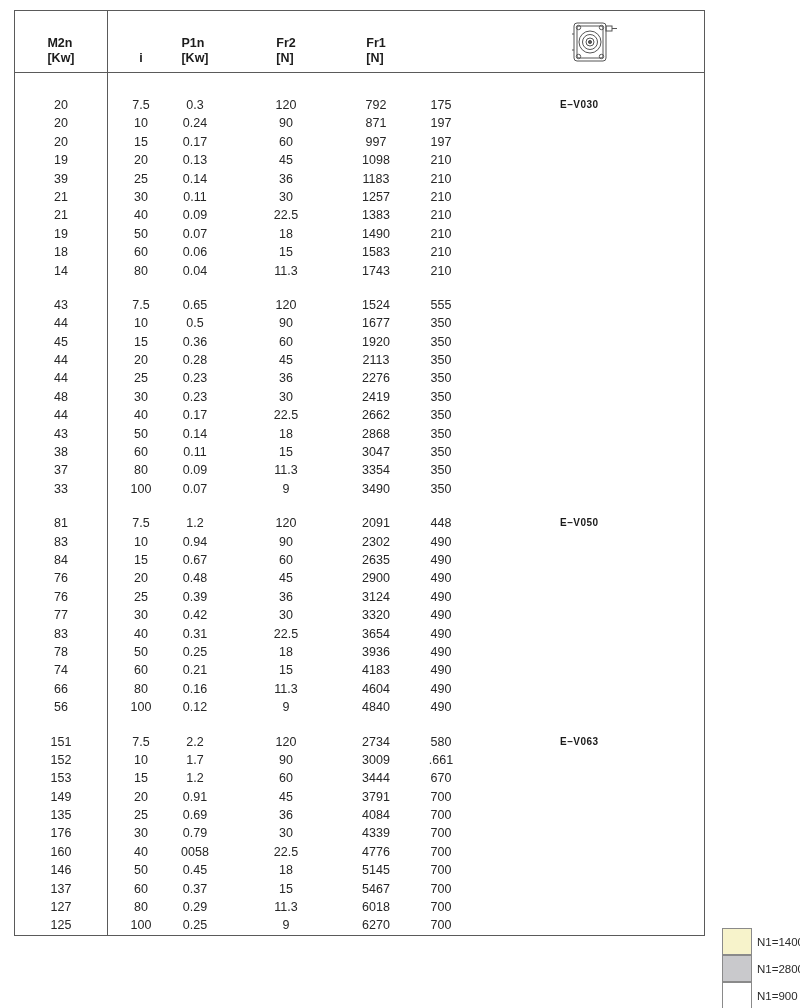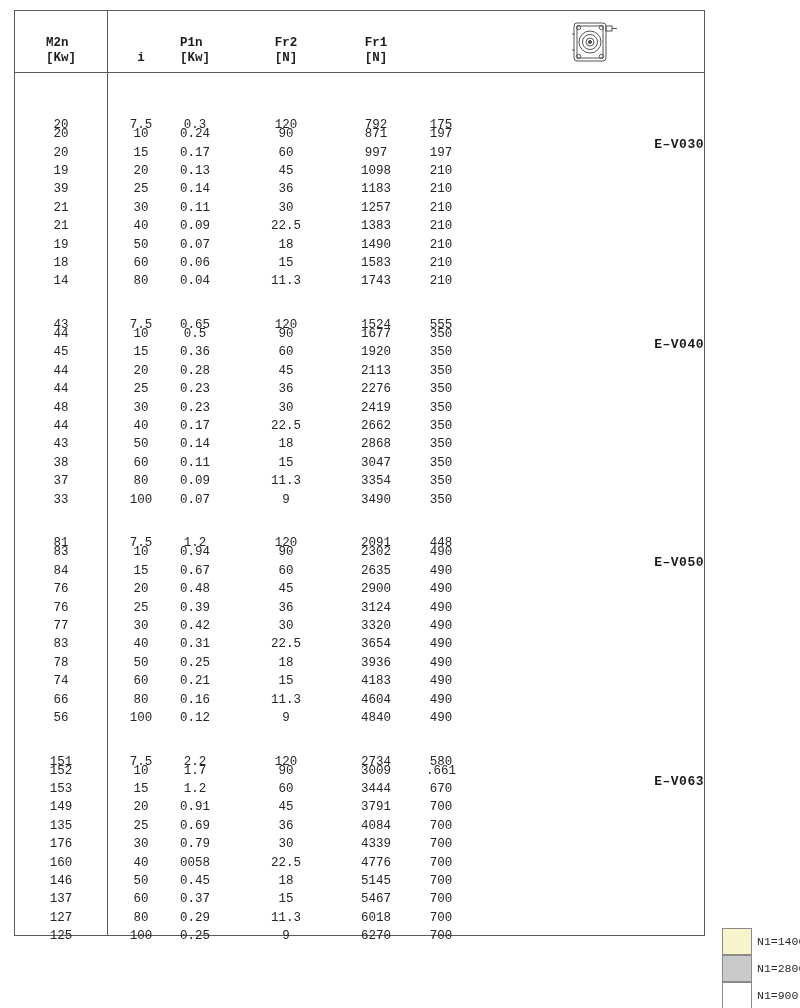--- a/index.html
+++ b/index.html
@@ -1,18 +1,18 @@
 <!DOCTYPE html>
 <html><head>
 <meta charset="utf-8">
 <style>
   html,body{margin:0;padding:0;background:#fff;}
   .sheet{
     position:relative;width:800px;height:1008px;background:#ffffff;
-    font-family:Liberation Mono, monospace;color:#222;overflow:hidden;
+    font-family:Liberation Sans, sans-serif;color:#222;overflow:hidden;
   }
   .tbl{
     position:absolute;left:14px;top:10px;width:691px;height:926px;
     border:1px solid #5a5a5a;box-sizing:border-box;background:#fff;
   }
   .vline{
     position:absolute;left:92px;top:0;bottom:0;width:1px;background:#5a5a5a;
   }
   .hrow,.row{
     display:grid;
@@ -35,21 +35,21 @@
   }
   .body{position:relative;}
   .block{margin-top:16px;}
   .block:first-child{margin-top:23px;}
   .row{height:18.4px;}
   .cell{
     text-align:center;font-size:12.5px;line-height:18.4px;color:#262626;
     white-space:nowrap;overflow:visible;
   }
   .label-cell{
-    text-align:right;padding-left:73px;font-size:13px;margin-top:40px;
+    text-align:left;padding-left:73px;font-size:10px;
   }
   .model{
     font-weight:bold;letter-spacing:0.5px;color:#1a1a1a;
   }
   .legend{
     position:absolute;left:722px;top:928px;
   }
   .legend-item{
     display:flex;align-items:center;height:27px;
   }
@@ -198,21 +198,20 @@
           </div>
         </div>
         <div class="block">
           <div class="row">
             <div class="cell">43</div>
             <div class="cell">7.5</div>
             <div class="cell">0.65</div>
             <div class="cell">120</div>
             <div class="cell">1524</div>
             <div class="cell">555</div>
-            <div class="cell label-cell model">E–V040</div>
           </div>
           <div class="row">
             <div class="cell">44</div>
             <div class="cell">10</div>
             <div class="cell">0.5</div>
             <div class="cell">90</div>
             <div class="cell">1677</div>
             <div class="cell">350</div>
             <div class="cell label-cell"></div>
           </div>

